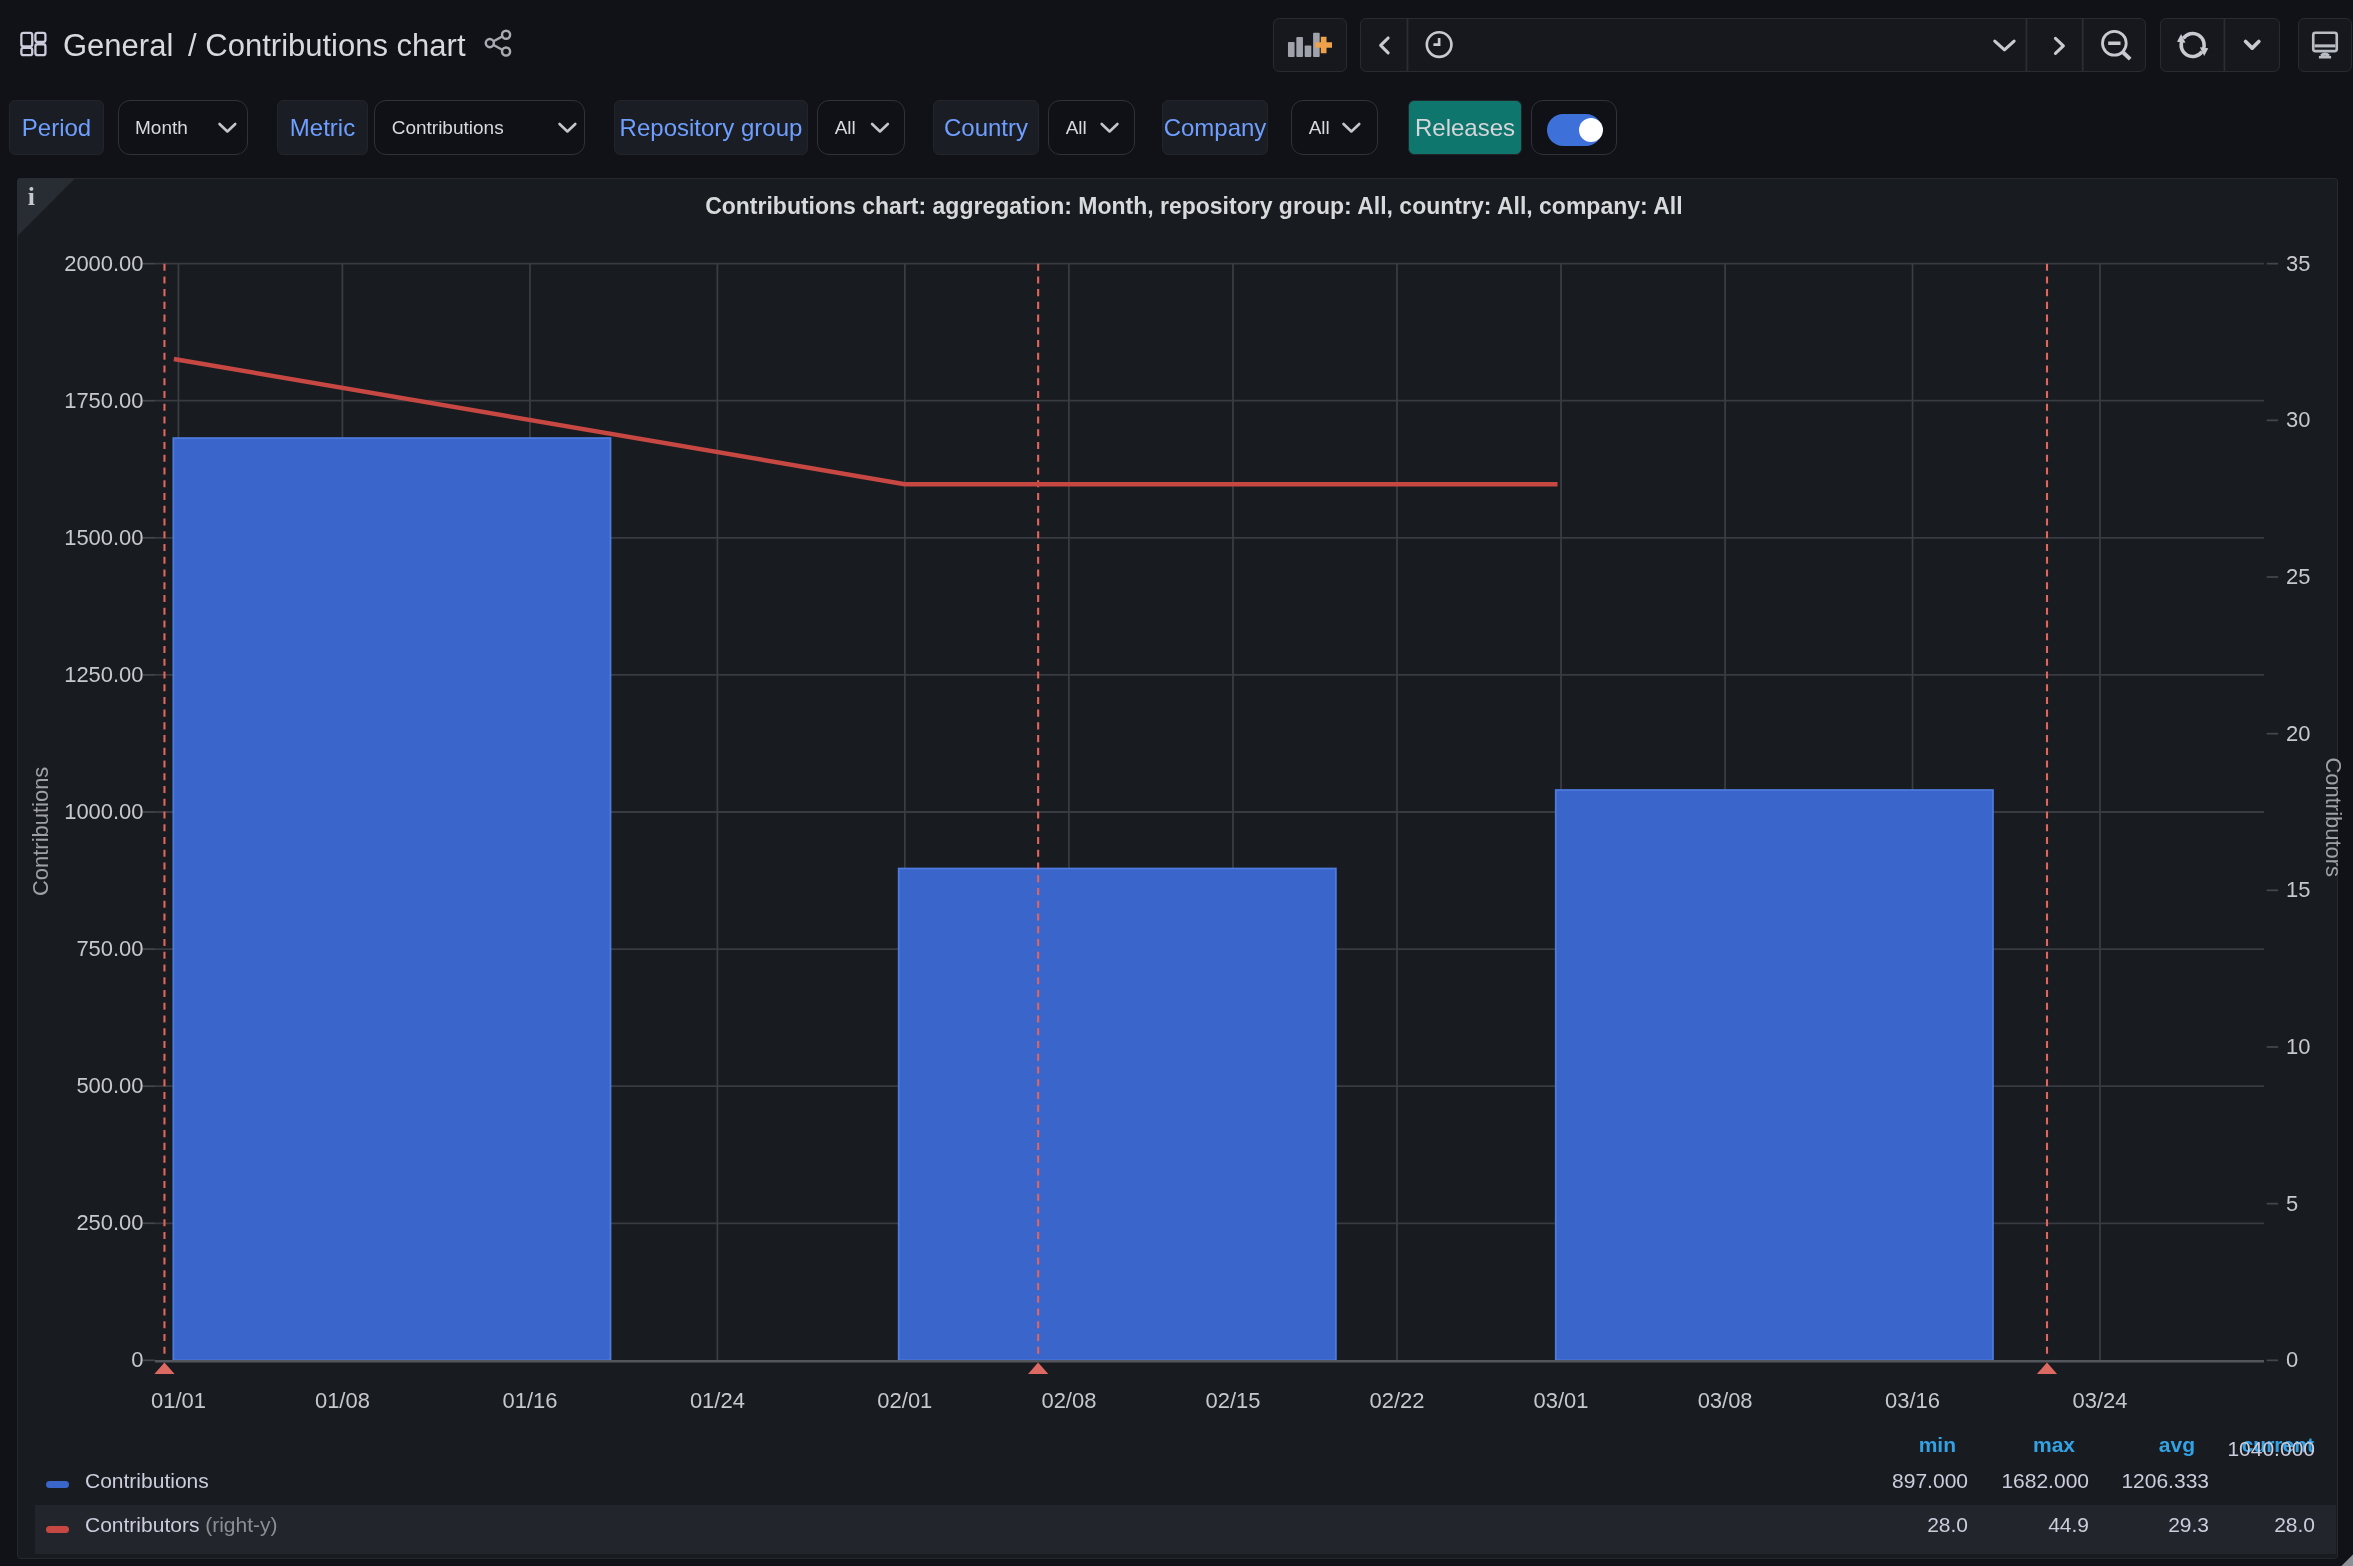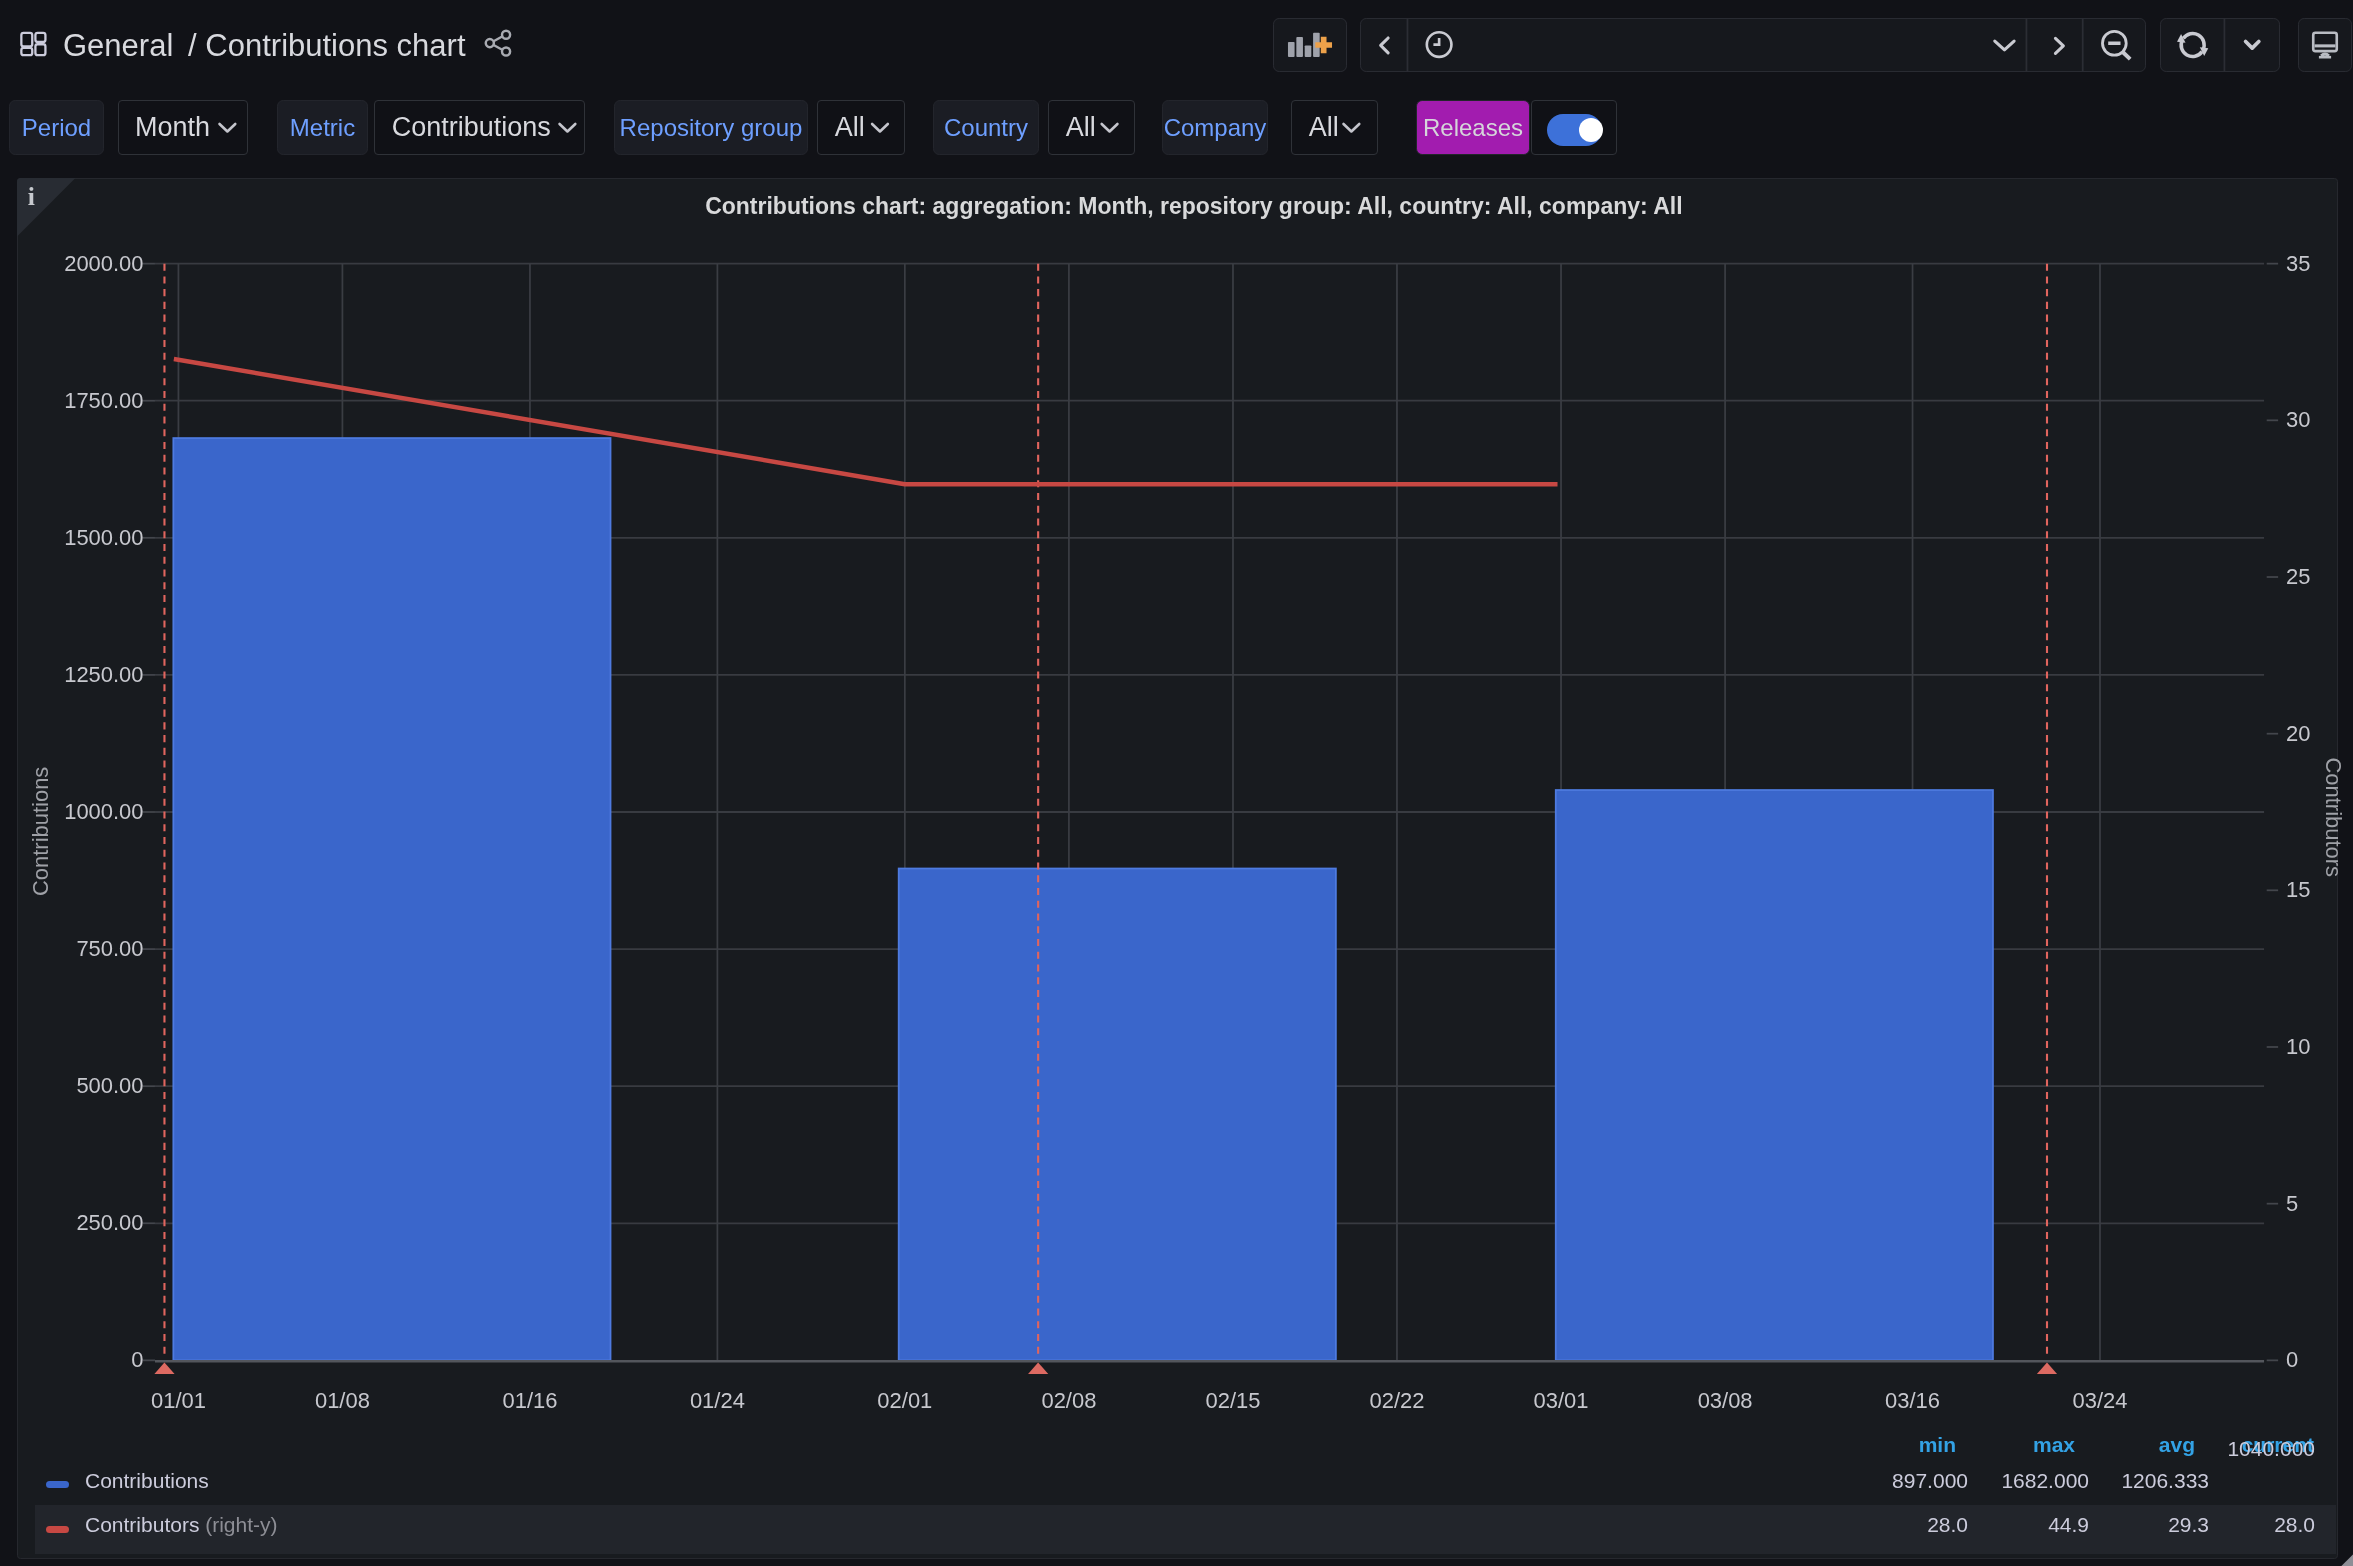--- a/index.html
+++ b/index.html
@@ -10,21 +10,21 @@
 
   
   .crumb-txt { font-size:31px; color:#d8d9de; }
   .tbtn { position:absolute; top:17.6px; height:54px; border:1.8px solid #292b32; border-radius:6.2px; background:#16181d; }
 
   
   .flabel { position:absolute; top:100px; height:55px; background:#1b1d24; border:0.9px solid #23252c;
     border-radius:6.2px; color:#6e9fff; font-size:24px; font-weight:500; white-space:nowrap;
     display:flex; align-items:center; justify-content:center; }
   .fvalue { position:absolute; top:100px; height:55px; background:#101116; border:1.8px solid #2f3238;
-    border-radius:4px; color:#d8d9de; font-size:27px; white-space:nowrap;
+    border-radius:12px; color:#d8d9de; font-size:19px; white-space:nowrap;
     display:flex; align-items:center; }
 
   
   #panel { position:absolute; left:16.7px; top:178px; width:2321px; height:1381px;
     background:#181b1f; border:0.9px solid #26282e; border-radius:3.5px; }
   #ptitle { position:absolute; left:16.7px; top:14px; width:100%; text-align:center;
     font-size:23px; font-weight:700; color:#d8d9da; }
 
   
   .lgd { position:absolute; font-size:21px; color:#ccccdc; }
@@ -115,21 +115,21 @@
   <div class="flabel" style="left:9px;  width:95px;">Period</div>
   <div class="fvalue" style="left:118px; width:130px; padding-left:16px;">Month</div>
   <div class="flabel" style="left:277px; width:91px;">Metric</div>
   <div class="fvalue" style="left:374px; width:211px; padding-left:16.7px;">Contributions</div>
   <div class="flabel" style="left:614px; width:194px;">Repository group</div>
   <div class="fvalue" style="left:817px; width:88px; padding-left:16.7px;">All</div>
   <div class="flabel" style="left:933px; width:106px;">Country</div>
   <div class="fvalue" style="left:1048px; width:87px; padding-left:16.7px;">All</div>
   <div class="flabel" style="left:1162px; width:106px;">Company</div>
   <div class="fvalue" style="left:1291px; width:87px; padding-left:16.7px;">All</div>
-  <div class="flabel" style="left:1408px; width:114px; background:#a21caf; color:#d5d6da; border-color:#22252b; font-weight:500; font-size:24px;margin-left:8px;">Releases</div>
+  <div class="flabel" style="left:1408px; width:114px; background:#0f766e; color:#d5d6da; border-color:#22252b; font-weight:500; font-size:24px;">Releases</div>
   <div class="fvalue" style="left:1531px; width:86px;"></div>
 
   <div class="abs" style="left:1547px; top:114px; width:55px; height:32px; border-radius:16px; background:#3d71d9;"></div>
   <div class="abs" style="left:1579px; top:118px; width:24px; height:24px; border-radius:50%; background:#ffffff;"></div>
 
   <svg class="abs" style="left:0;top:100px" width="1670" height="55" viewBox="0 0 1900 63">
     <g fill="none" stroke="#c4c5cc" stroke-width="3" stroke-linecap="round" stroke-linejoin="round">
       <path d="M245 27.5 L254 36 L263 27.5"></path>
       <path d="M634.5 27.5 L643.5 36 L652.5 27.5"></path>
       <path d="M992.5 27.5 L1001.5 36 L1010.5 27.5"></path>

